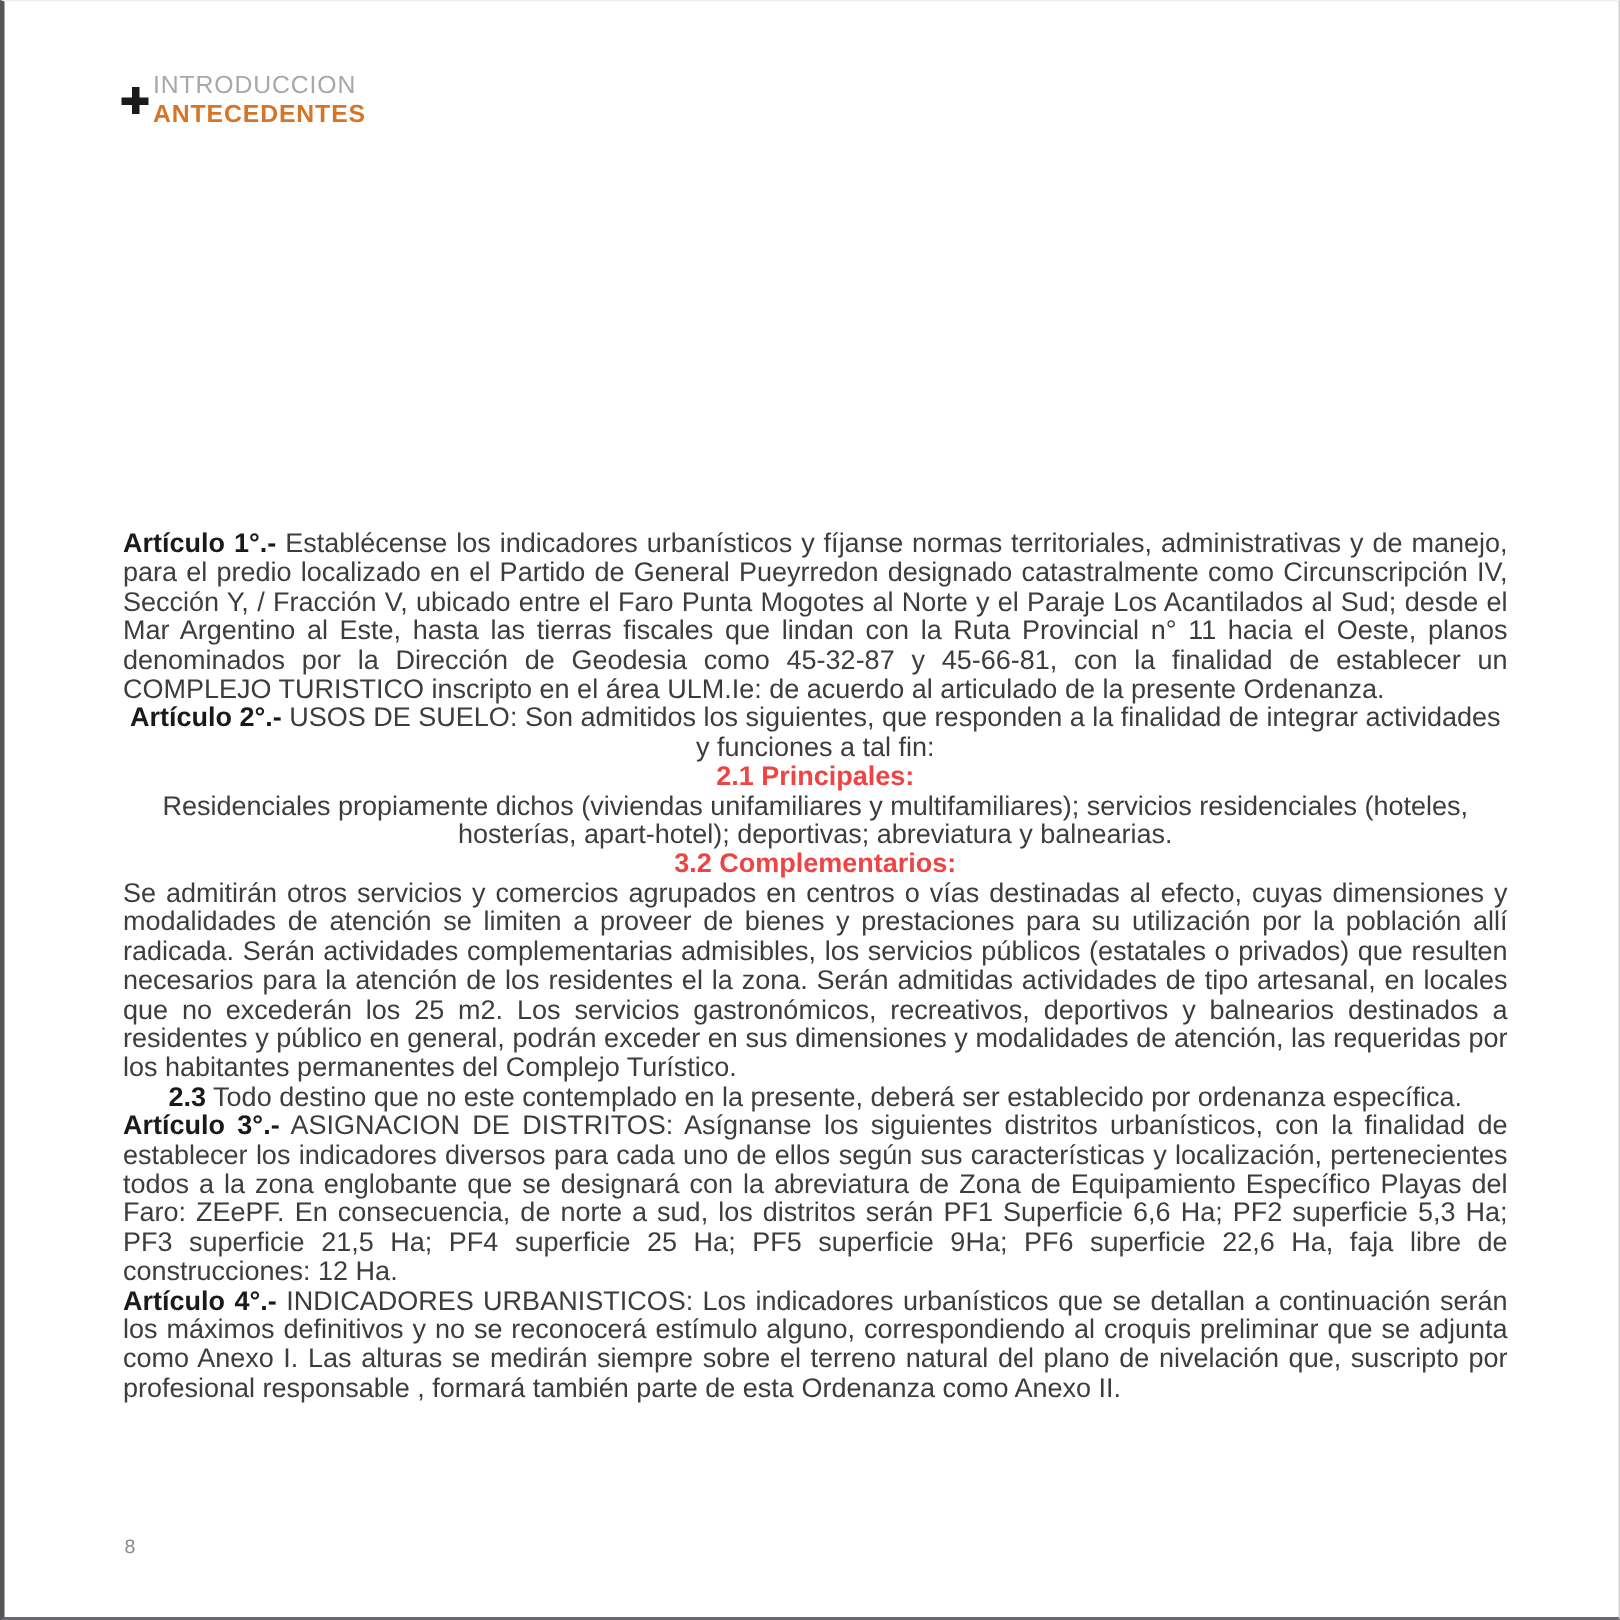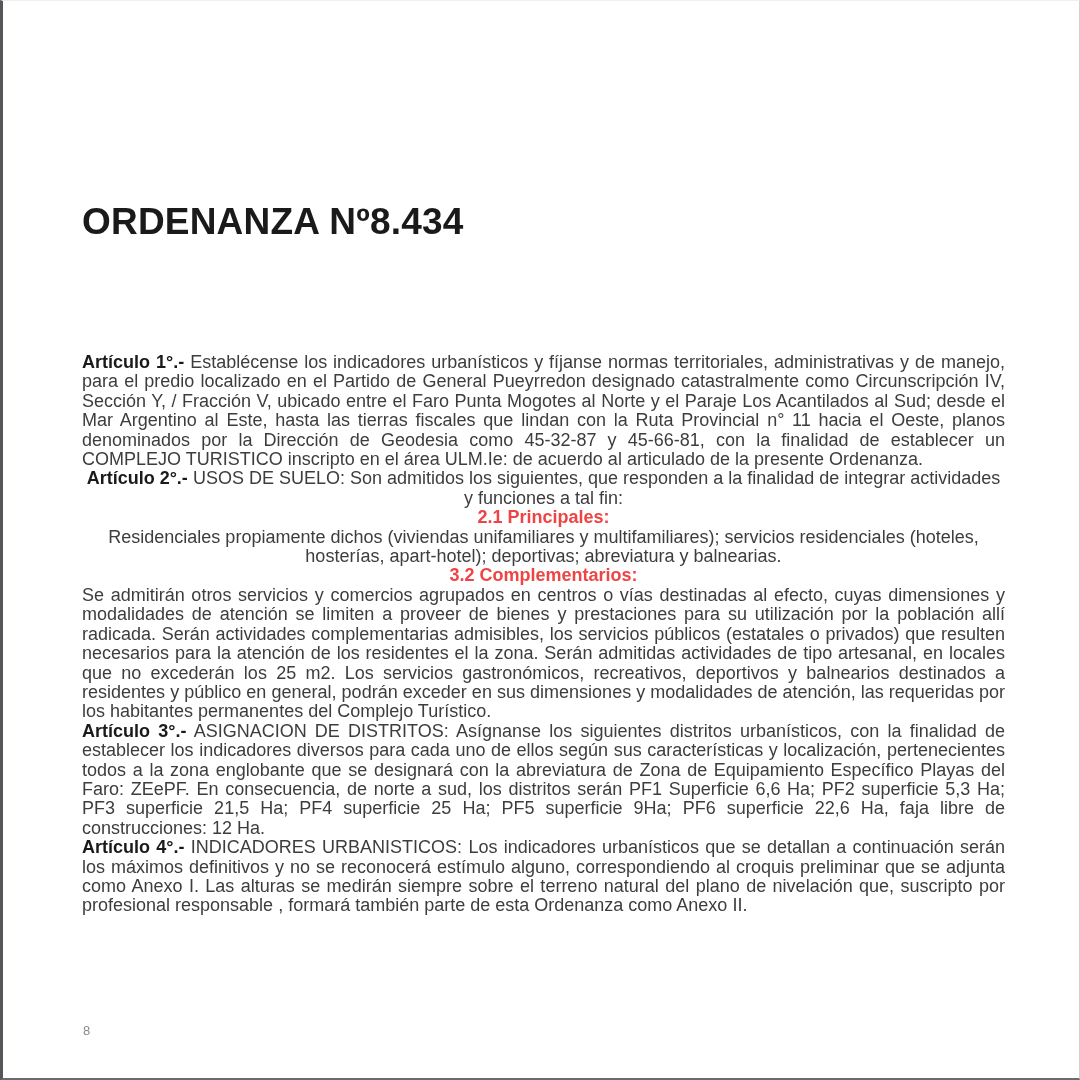--- a/index.html
+++ b/index.html
@@ -116,37 +116,44 @@
     top: 1022px;
     font-size: 13px;
     color: #8a8a8d;
   }
 </style>
 </head>
 <body>
 
 <div class="page">
 
+  <div class="section-header">
+    <span class="plus-mark"></span>
+    <span class="section-header-labels">
+      <span class="sh-intro">INTRODUCCION</span>
+      <span class="sh-antecedentes">ANTECEDENTES</span>
+    </span>
+  </div>
 
-  <div class="doc-title">ORDENANZA Nº8.434</div>
 
   <div class="body-block">
 
     <p class="just"><span class="b">Artículo 1°.-</span><span> Establécense los indicadores urbanísticos y fíjanse normas territoriales, administrativas y de manejo, para el predio localizado en el Partido de General Pueyrredon designado catastralmente como Circunscripción IV, Sección Y, / Fracción V, ubicado entre el Faro Punta Mogotes al Norte y el Paraje Los Acantilados al Sud; desde el Mar Argentino al Este, hasta las tierras fiscales que lindan con la Ruta Provincial n° 11 hacia el Oeste, planos denominados por la Dirección de Geodesia como 45-32-87 y 45-66-81, con la finalidad de establecer un COMPLEJO TURISTICO inscripto en el área ULM.Ie: de acuerdo al articulado de la presente Ordenanza.</span></p>
 
     <p class="noj"><span class="b">Artículo 2°.-</span><span> USOS DE SUELO: Son admitidos los siguientes, que responden a la finalidad de integrar actividades y funciones a tal fin:</span></p>
 
     <p class="noj heading-sub">2.1 Principales:</p>
 
     <p class="noj">Residenciales propiamente dichos (viviendas unifamiliares y multifamiliares); servicios residenciales (hoteles, hosterías, apart-hotel); deportivas; abreviatura y balnearias.</p>
 
     <p class="noj heading-sub">3.2 Complementarios:</p>
 
     <p class="just">Se admitirán otros servicios y comercios agrupados en centros o vías destinadas al efecto, cuyas dimensiones y modalidades de atención se limiten a proveer de bienes y prestaciones para su utilización por la población allí radicada. Serán actividades complementarias admisibles, los servicios públicos (estatales o privados) que resulten necesarios para la atención de los residentes el la zona. Serán admitidas actividades de tipo artesanal, en locales que no excederán los 25 m2. Los servicios gastronómicos, recreativos, deportivos y balnearios destinados a residentes y público en general, podrán exceder en sus dimensiones y modalidades de atención, las requeridas por los habitantes permanentes del Complejo Turístico.</p>
 
+    <p class="noj"><span class="b">2.3</span><span> Todo destino que no este contemplado en la presente, deberá ser establecido por ordenanza específica.</span></p>
 
     <p class="just"><span class="b">Artículo 3°.-</span><span> ASIGNACION DE DISTRITOS: Asígnanse los siguientes distritos urbanísticos, con la finalidad de establecer los indicadores diversos para cada uno de ellos según sus características y localización, pertenecientes todos a la zona englobante que se designará con la abreviatura de Zona de Equipamiento Específico Playas del Faro: ZEePF. En consecuencia, de norte a sud, los distritos serán PF1 Superficie 6,6 Ha; PF2 superficie 5,3 Ha; PF3 superficie 21,5 Ha; PF4 superficie 25 Ha; PF5 superficie 9Ha; PF6 superficie 22,6 Ha, faja libre de construcciones: 12 Ha.</span></p>
 
 
     <p class="just"><span class="b">Artículo 4°.-</span><span> INDICADORES URBANISTICOS: Los indicadores urbanísticos que se detallan a continuación serán los máximos definitivos y no se reconocerá estímulo alguno, correspondiendo al croquis preliminar que se adjunta como Anexo I. Las alturas se medirán siempre sobre el terreno natural del plano de nivelación que, suscripto por profesional responsable , formará también parte de esta Ordenanza como Anexo II.</span></p>
 
   </div>
 
   <div class="page-number">8</div>
 

